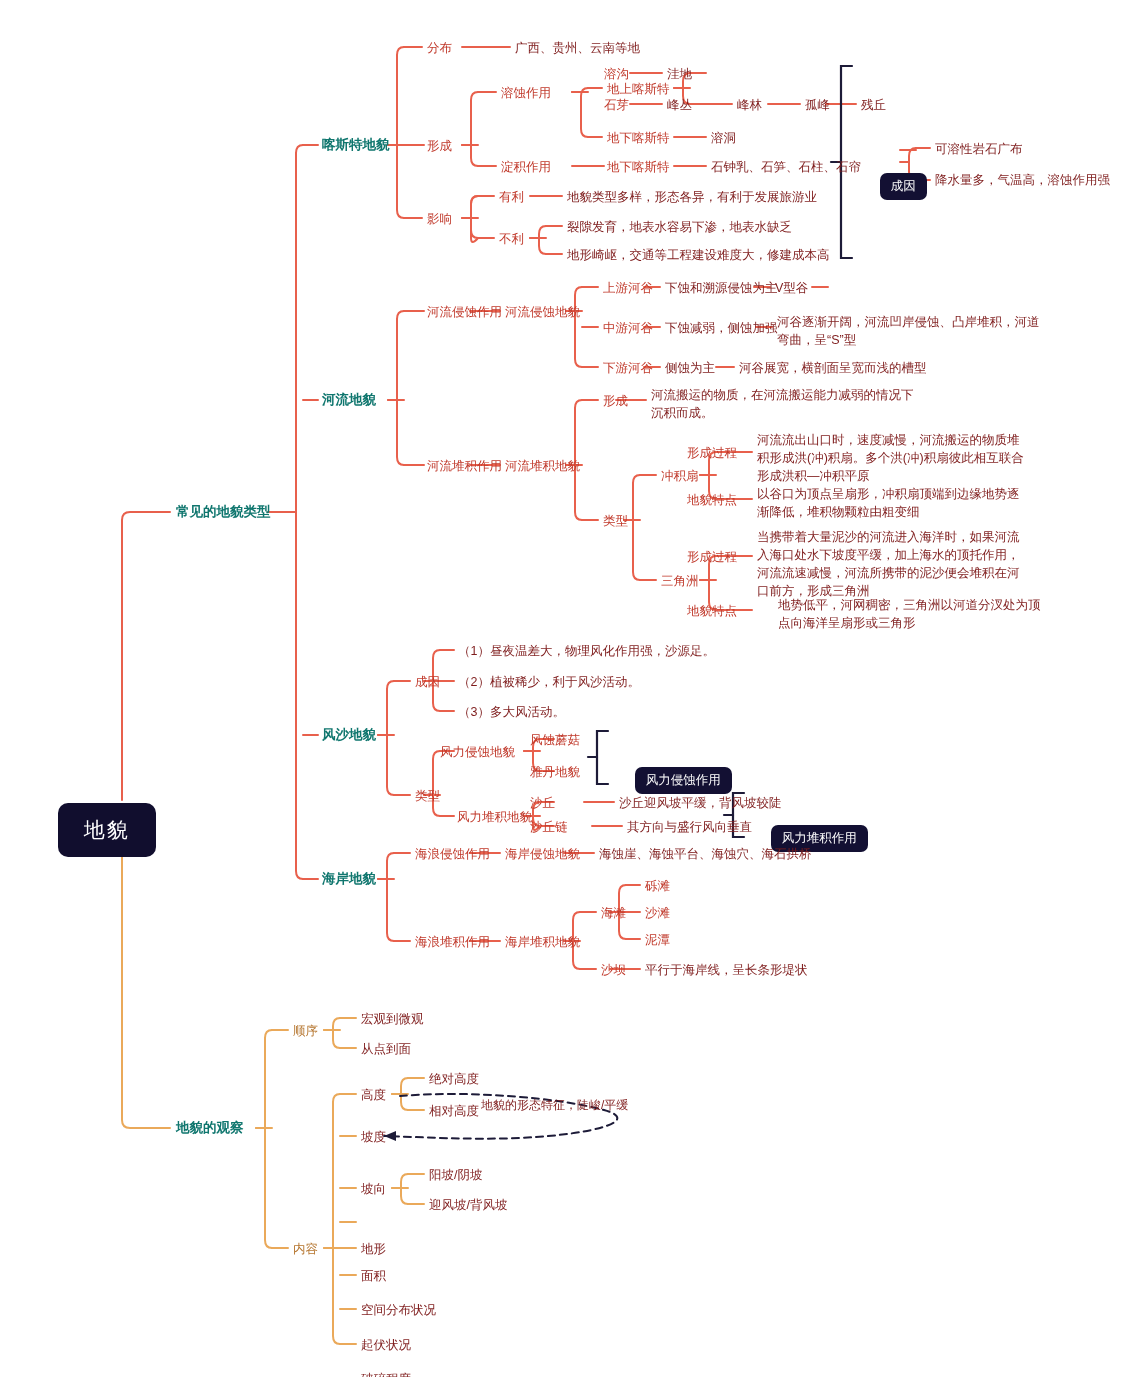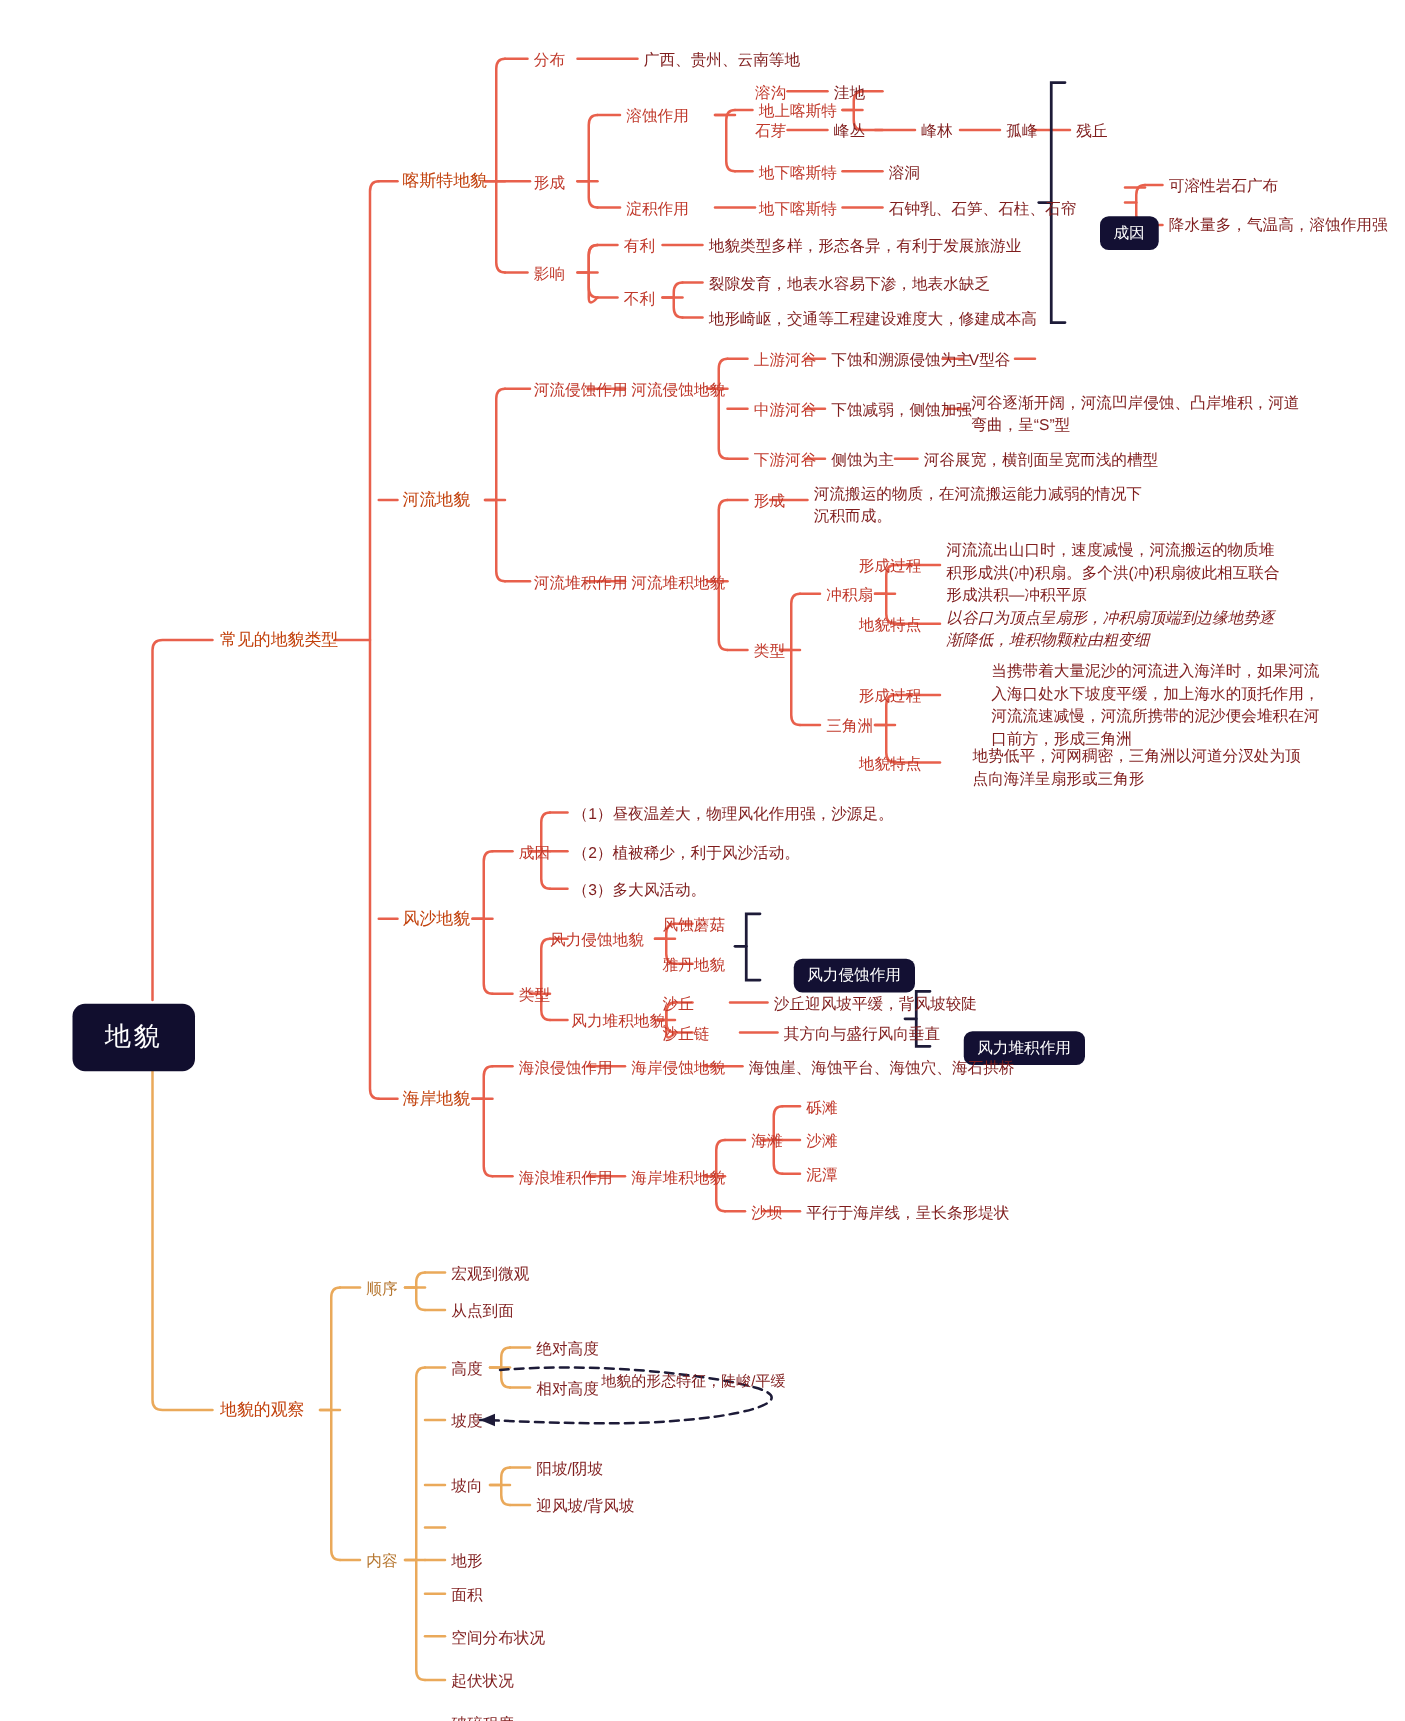--- a/index.html
+++ b/index.html
@@ -2,21 +2,21 @@
 <html><head>
 <meta charset="utf-8">
 <style>
   html,body{margin:0;padding:0;background:#ffffff;}
   body{font-family:"Liberation Sans","DejaVu Sans",sans-serif;}
   #stage{position:relative;width:1124px;height:1377px;background:#fff;overflow:hidden;}
   svg.links{position:absolute;left:0;top:0;width:1124px;height:1377px;pointer-events:none;}
   .node{position:absolute;white-space:pre;line-height:1.32;}
   .t-red{color:#c0392b;font-size:12.5px;}
   .t-dark{color:#7f1d1d;font-size:12.5px;}
-  .t-main{color:#c2410c;font-size:13.5px;}
+  .t-main{color:#0f766e;font-size:13.5px;font-weight:bold;}
   .t-root{color:#ffffff;font-size:21px;letter-spacing:2px;}
   .t-chip{color:#ffffff;font-size:12.5px;}
   .chip{background:#131033;border-radius:7px;padding:5px 11px;display:inline-block;}
   .rootbox{background:#110e2e;border-radius:10px;padding:13px 26px;display:inline-block;}
   .multi{line-height:1.45;}
 </style>
 </head>
 <body>
 
 <div id="stage">
@@ -316,25 +316,25 @@
   <div class="node t-red" style="left:603px;top:393px;">形成</div>
   <div class="node t-dark multi" style="left:651px;top:386px;">河流搬运的物质，在河流搬运能力减弱的情况下
 沉积而成。</div>
   <div class="node t-red" style="left:603px;top:513px;">类型</div>
   <div class="node t-red" style="left:661px;top:468px;">冲积扇</div>
   <div class="node t-red" style="left:687px;top:445px;">形成过程</div>
   <div class="node t-dark multi" style="left:757px;top:431px;">河流流出山口时，速度减慢，河流搬运的物质堆
 积形成洪(冲)积扇。多个洪(冲)积扇彼此相互联合
 形成洪积—冲积平原</div>
   <div class="node t-red" style="left:687px;top:492px;">地貌特点</div>
-  <div class="node t-dark multi" style="left:757px;top:485px;font-style:italic;">以谷口为顶点呈扇形，冲积扇顶端到边缘地势逐
+  <div class="node t-dark multi" style="left:757px;top:485px;">以谷口为顶点呈扇形，冲积扇顶端到边缘地势逐
 渐降低，堆积物颗粒由粗变细</div>
   <div class="node t-red" style="left:661px;top:573px;">三角洲</div>
   <div class="node t-red" style="left:687px;top:549px;">形成过程</div>
-  <div class="node t-dark multi" style="left:757px;top:528px;margin-left:36px;">当携带着大量泥沙的河流进入海洋时，如果河流
+  <div class="node t-dark multi" style="left:757px;top:528px;">当携带着大量泥沙的河流进入海洋时，如果河流
 入海口处水下坡度平缓，加上海水的顶托作用，
 河流流速减慢，河流所携带的泥沙便会堆积在河
 口前方，形成三角洲</div>
   <div class="node t-red" style="left:687px;top:603px;">地貌特点</div>
   <div class="node t-dark multi" style="left:757px;top:596px;margin-left:21px;">地势低平，河网稠密，三角洲以河道分汊处为顶
 点向海洋呈扇形或三角形</div>
 
   <div class="node t-main" style="left:322px;top:726px;">风沙地貌</div>
   <div class="node t-red" style="left:415px;top:674px;">成因</div>
   <div class="node t-dark" style="left:458px;top:643px;">（1）昼夜温差大，物理风化作用强，沙源足。</div>

